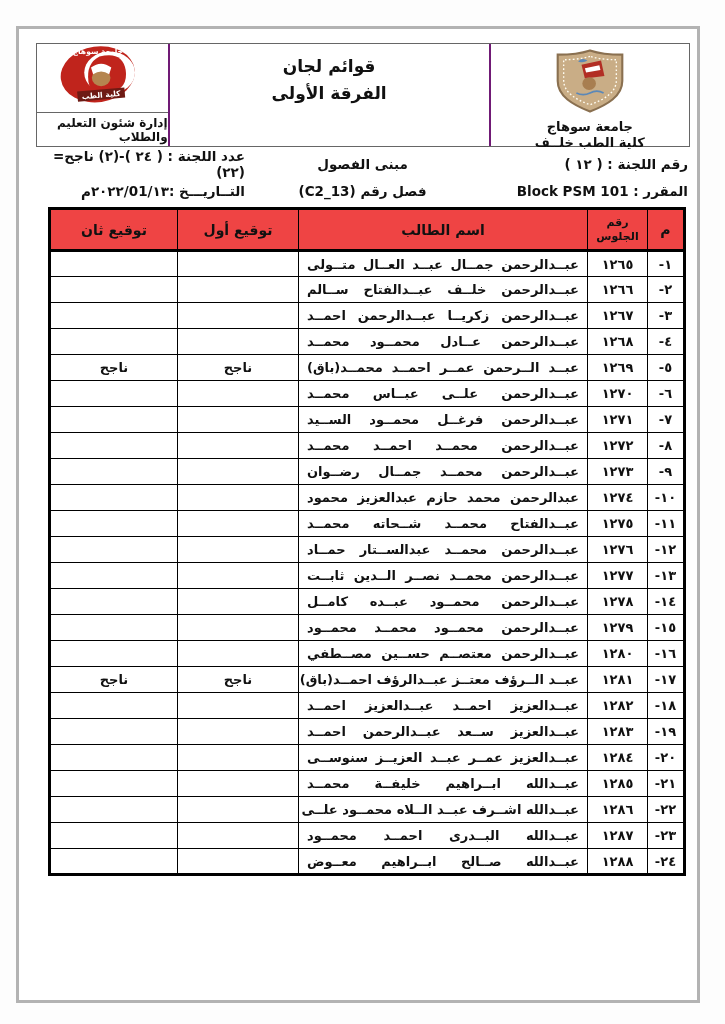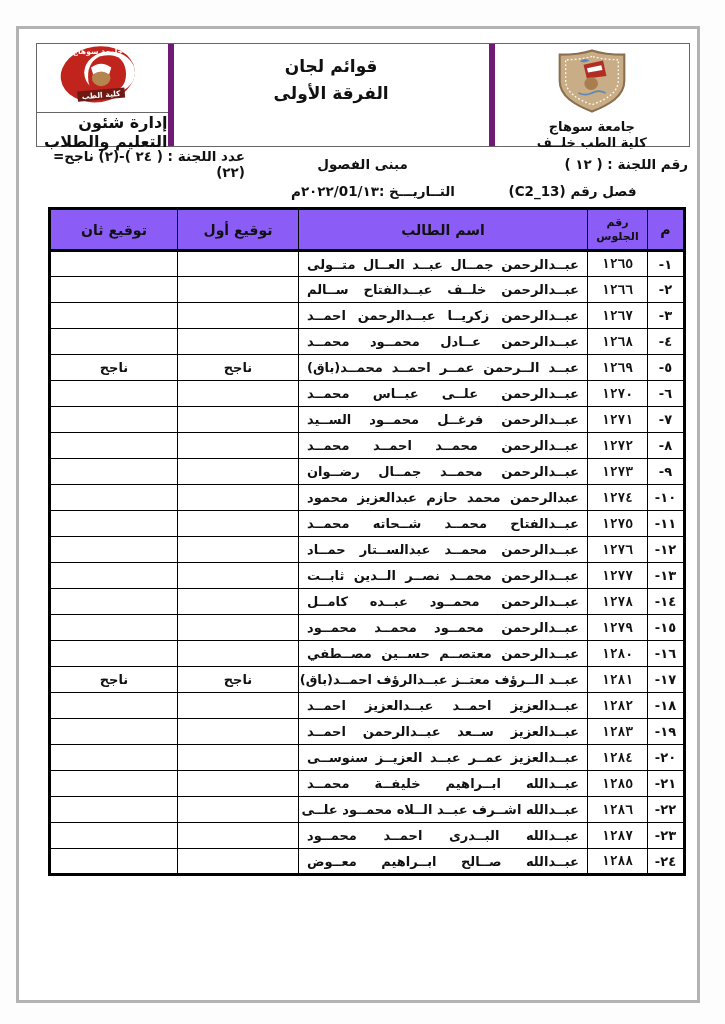--- a/index.html
+++ b/index.html
@@ -2,47 +2,47 @@
 <html dir="rtl" lang="ar"><head>
 <meta charset="utf-8">
 <style>
   * { margin:0; padding:0; box-sizing:border-box; }
   body { width:725px; height:1024px; background:#ffffff; font-family:"DejaVu Sans", sans-serif; overflow:hidden; }
   .canvas { position:relative; width:725px; height:1024px; background:#fdfdfd; color:#111; font-weight:bold; }
   .page-frame { position:absolute; left:16px; top:26px; width:684px; height:977px; border:3px solid #b3b3b3; background:#ffffff; }
 
   
   .hdr { position:absolute; left:36px; top:43px; width:654px; height:104px; display:flex; direction:rtl; border:1px solid #666; }
-  .hdr-cell { border-left:6px solid #701a75; }
+  .hdr-cell { border-left:2px solid #701a75; }
   .hdr-cell:last-child { border-left:none; }
   .hdr-univ { width:201px; display:flex; flex-direction:column; align-items:center; padding-top:3px; }
   .hdr-univ .uline { font-size:13px; line-height:16px; }
   .hdr-title { width:322px; text-align:center; padding-top:9px; }
   .hdr-title div { font-size:17px; line-height:27px; }
   .hdr-admin { width:131px; display:flex; flex-direction:column; }
   .hdr-admin .logo-box { height:69px; border-bottom:1px solid #666; display:flex; align-items:center; justify-content:center; }
-  .hdr-admin .admin-label { flex:1; display:flex; align-items:center; justify-content:center; font-size:16px; }
+  .hdr-admin .admin-label { flex:1; display:flex; align-items:center; justify-content:center; font-size:12px; }
 
   
   .info { position:absolute; left:36px; top:150px; width:654px; font-size:13.5px; }
   .info-row { display:flex; direction:rtl; height:27px; align-items:center; }
   .info-right { width:210px; text-align:right; padding-right:2px; }
   .info-center { width:235px; text-align:center; }
   .info-left { flex:1; text-align:right; }
 
   
   table.roster { position:absolute; left:48px; top:207px; width:635px; border-collapse:collapse; direction:rtl; table-layout:fixed; }
   table.roster, table.roster th, table.roster td { border:1px solid #000; }
   table.roster { border:3px solid #000; }
-  table.roster th { background:#8b5cf6; height:42px; font-size:14px; border-bottom:3px solid #000; }
+  table.roster th { background:#ef4444; height:42px; font-size:14px; border-bottom:3px solid #000; }
   table.roster th.seat-h { font-size:11px; line-height:14px; }
   table.roster td { height:26px; font-size:13px; text-align:center; background:#fff; }
   td.name-cell { text-align:right; text-align-last:justify; white-space:nowrap; overflow:hidden; padding:0 8px; font-size:13.5px; }
   td.idx-cell { font-size:12px; }
-  td.seat-cell { font-size:13.5px; letter-spacing:1px;font-family:Liberation Mono, monospace; }
+  td.seat-cell { font-size:13.5px; letter-spacing:1px; }
   td.sig-cell { font-size:13px; }
 </style>
 </head>
 <body>
 
 <div class="canvas">
   <div class="page-frame"></div>
 
   <div class="hdr">
     <div class="hdr-cell hdr-univ">
@@ -87,20 +87,21 @@
     </div>
   </div>
 
   <div class="info">
     <div class="info-row">
       <span class="info-right">رقم اللجنة : ( ١٢ )</span>
       <span class="info-center">مبنى الفصول</span>
       <span class="info-left">عدد اللجنة : ( ٢٤ )-(٢) ناجح=(٢٢)</span>
     </div>
     <div class="info-row">
+      <span class="info-right">المقرر : Block PSM 101</span>
       <span class="info-center">فصل رقم (C2_13)</span>
       <span class="info-left">التــاريـــخ :٢٠٢٢/01/١٣م</span>
     </div>
   </div>
 
   <table class="roster">
     <colgroup>
       <col style="width:37px">
         <col style="width:60px">
         <col style="width:289px">

